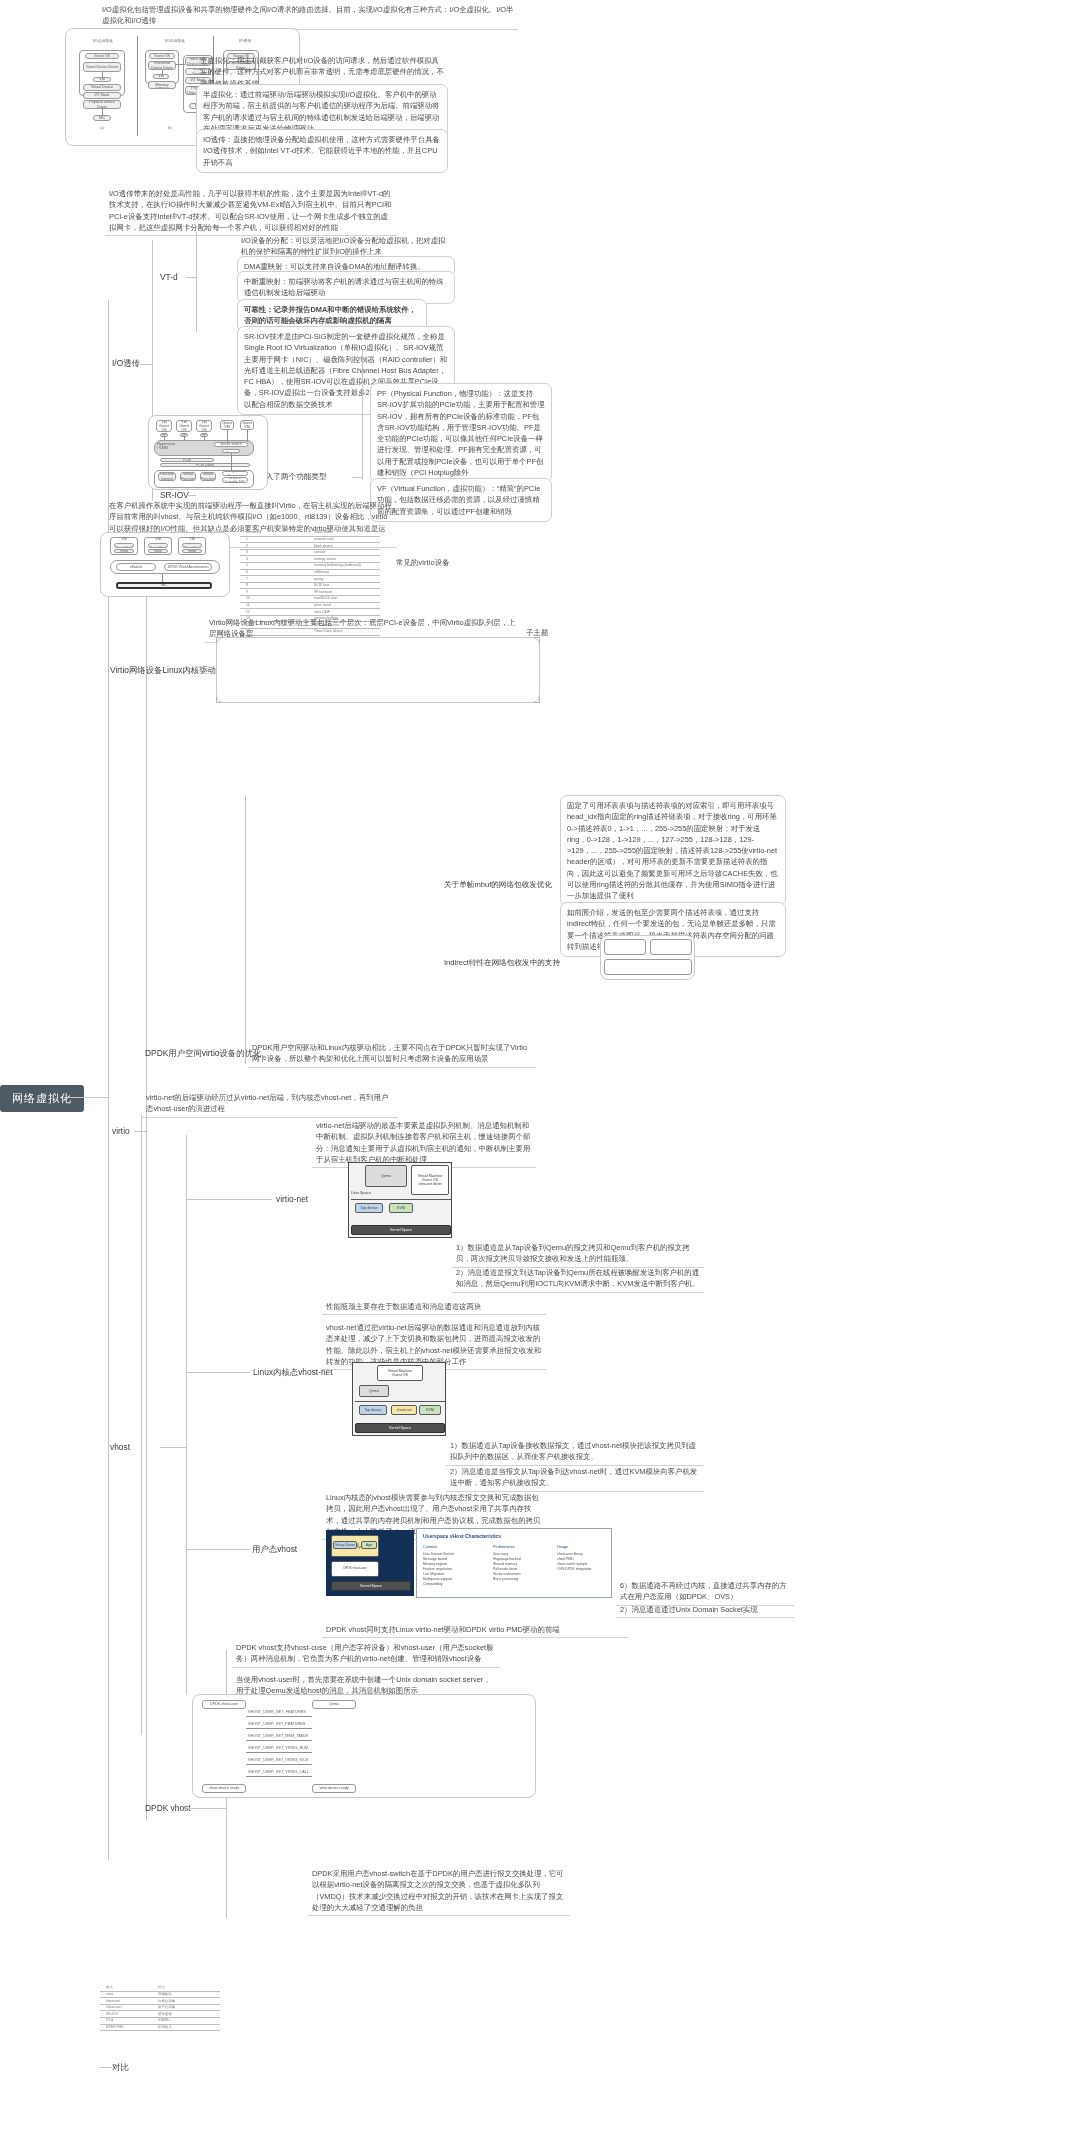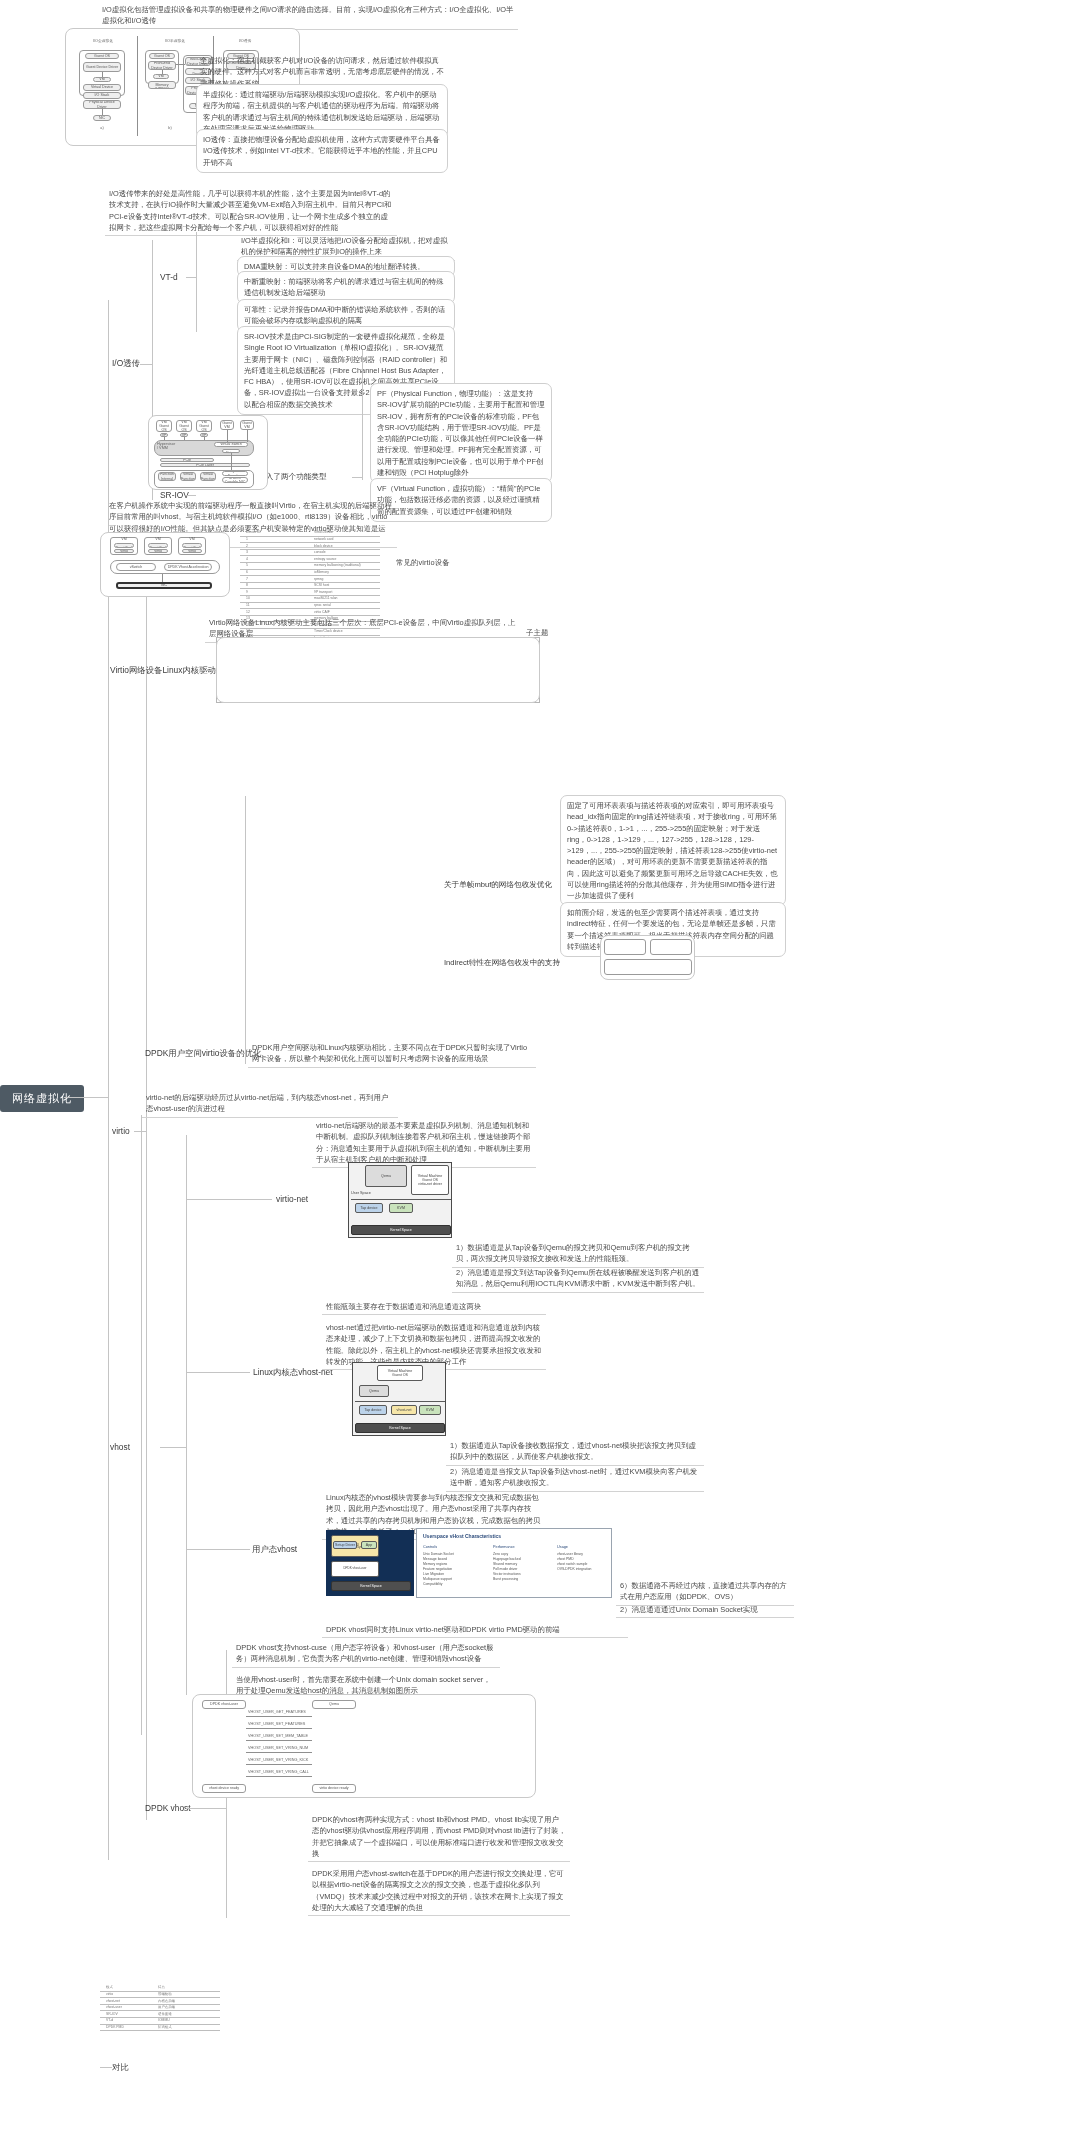--- a/index.html
+++ b/index.html
@@ -149,24 +149,24 @@
   <div class="ln lnv" style="left:152px;top:240px;height:260px;"></div>
   <div class="ln lnh" style="left:140px;top:364px;width:12px;"></div>
 
   <div class="branch" style="left:160px;top:272px;">VT-d</div>
   <div class="branch" style="left:160px;top:490px;">SR-IOV</div>
 
   <div class="ln lnv" style="left:196px;top:232px;height:100px;"></div>
   <div class="ln lnh" style="left:186px;top:277px;width:10px;"></div>
   <div class="ln lnh" style="left:186px;top:495px;width:10px;"></div>
 
-  <div class="plaintxt" style="left:237px;top:233px;width:218px;border-bottom:1px solid #d2d2d2;">I/O半虚拟化和I：可以灵活地把I/O设备分配给虚拟机，把对虚拟机的保护和隔离的特性扩展到IO的操作上来</div>
+  <div class="plaintxt" style="left:237px;top:233px;width:218px;border-bottom:1px solid #d2d2d2;">I/O设备的分配：可以灵活地把I/O设备分配给虚拟机，把对虚拟机的保护和隔离的特性扩展到IO的操作上来</div>
   <div class="boxtxt" style="left:237px;top:256px;width:218px;">DMA重映射：可以支持来自设备DMA的地址翻译转换。</div>
   <div class="boxtxt" style="left:237px;top:271px;width:218px;">中断重映射：前端驱动将客户机的请求通过与宿主机间的特殊通信机制发送给后端驱动</div>
-  <div class="boxtxt" style="left:237px;top:299px;width:218px;">可靠性：记录并报告DMA和中断的错误给系统软件，否则的话可能会破坏内存或影响虚拟机的隔离</div>
+  <div class="boxtxt" style="left:237px;top:299px;width:190px;font-weight:bold;">可靠性：记录并报告DMA和中断的错误给系统软件，否则的话可能会破坏内存或影响虚拟机的隔离</div>
 
   <div class="boxtxt" style="left:237px;top:326px;width:218px;">SR-IOV技术是由PCI-SIG制定的一套硬件虚拟化规范，全称是Single Root IO Virtualization（单根IO虚拟化）。SR-IOV规范主要用于网卡（NIC）、磁盘阵列控制器（RAID controller）和光纤通道主机总线适配器（Fibre Channel Host Bus Adapter，FC HBA），使用SR-IOV可以在虚拟机之间高效共享PCIe设备，SR-IOV虚拟出一台设备支持最多256个虚拟功能，同时可以配合相应的数据交换技术</div>
 
   <div class="branch" style="left:232px;top:472px;font-size:7.6px;">SR-IOV引入了两个功能类型</div>
   <div class="ln lnv" style="left:362px;top:350px;height:130px;"></div>
   <div class="ln lnh" style="left:352px;top:477px;width:10px;"></div>
 
   <div class="boxtxt" style="left:370px;top:383px;width:182px;">PF（Physical Function，物理功能）：这是支持SR-IOV扩展功能的PCIe功能，主要用于配置和管理SR-IOV，拥有所有的PCIe设备的标准功能，PF包含SR-IOV功能结构，用于管理SR-IOV功能。PF是全功能的PCIe功能，可以像其他任何PCIe设备一样进行发现、管理和处理。PF拥有完全配置资源，可以用于配置或控制PCIe设备，也可以用于单个PF创建和销毁（PCI Hotplug除外</div>
   <div class="boxtxt" style="left:370px;top:478px;width:182px;">VF（Virtual Function，虚拟功能）：“精简”的PCIe功能，包括数据迁移必需的资源，以及经过谨慎精简的配置资源集，可以通过PF创建和销毁</div>
 
@@ -444,21 +444,20 @@
     <div class="dlineh" style="left:54px;top:58px;width:66px;"></div>
     <div class="dcap" style="left:56px;top:52px;">VHOST_USER_SET_VRING_NUM</div>
     <div class="dlineh" style="left:54px;top:70px;width:66px;"></div>
     <div class="dcap" style="left:56px;top:64px;">VHOST_USER_SET_VRING_KICK</div>
     <div class="dlineh" style="left:54px;top:82px;width:66px;"></div>
     <div class="dcap" style="left:56px;top:76px;">VHOST_USER_SET_VRING_CALL</div>
     <div class="dbox white" style="left:10px;top:90px;width:44px;height:9px;">vhost device ready</div>
     <div class="dbox white" style="left:120px;top:90px;width:44px;height:9px;">virtio device ready</div>
   </div>
 
-  <div class="plaintxt under" style="left:308px;top:1812px;width:262px;">DPDK的vhost有两种实现方式：vhost lib和vhost PMD。vhost lib实现了用户态的vhost驱动供vhost应用程序调用，而vhost PMD则对vhost lib进行了封装，并把它抽象成了一个虚拟端口，可以使用标准端口进行收发和管理报文收发交换</div>
   <div class="plaintxt under" style="left:308px;top:1866px;width:262px;">DPDK采用用户态vhost-switch在基于DPDK的用户态进行报文交换处理，它可以根据virtio-net设备的隔离报文之次的报文交换，也基于虚拟化多队列（VMDQ）技术来减少交换过程中对报文的开销，该技术在网卡上实现了报文处理的大大减轻了交通理解的负担</div>
 
   <div class="branch" style="left:112px;top:2062px;">对比</div>
   <div class="ln lnh" style="left:100px;top:2067px;width:12px;"></div>
 
   <div class="minitable" style="left:100px;top:1985px;width:120px;">
     <div class="row">
         <span class="c1">模式</span>
         <span class="c2" style="left:58px;">特点</span>
       </div>

